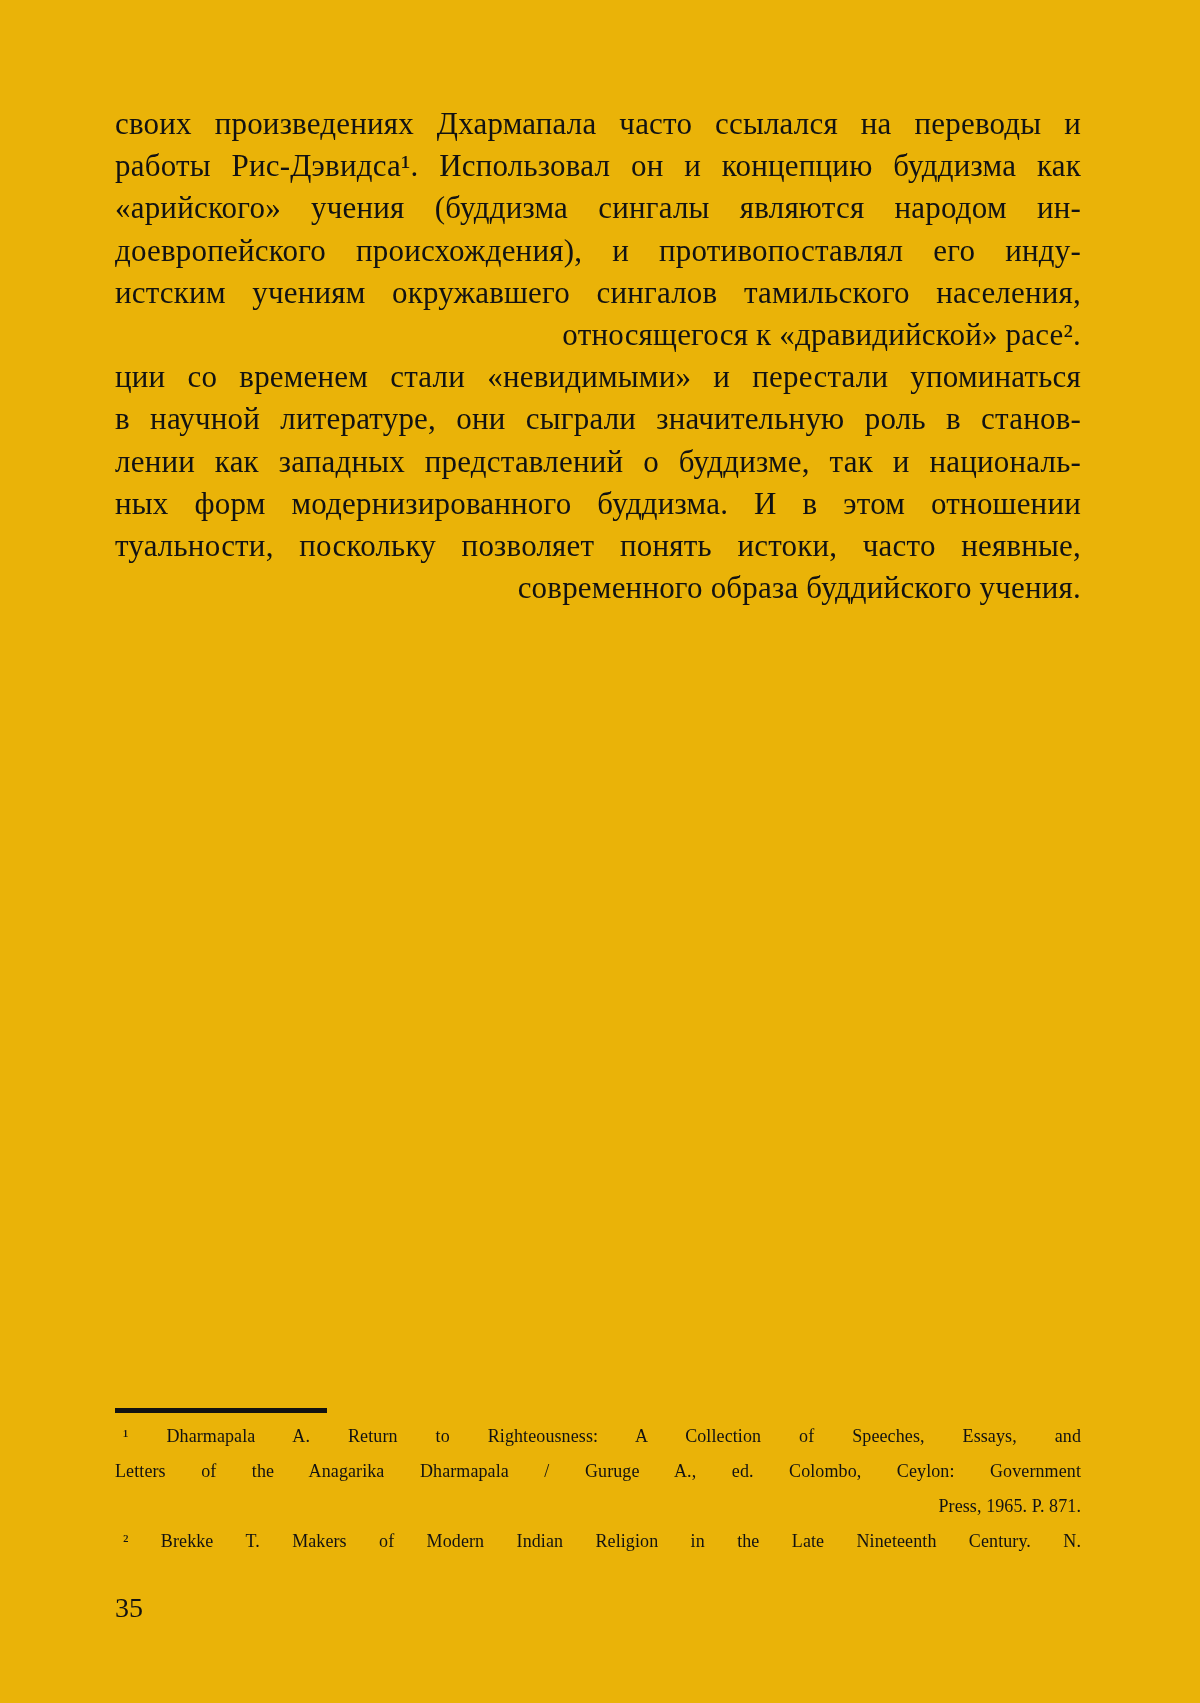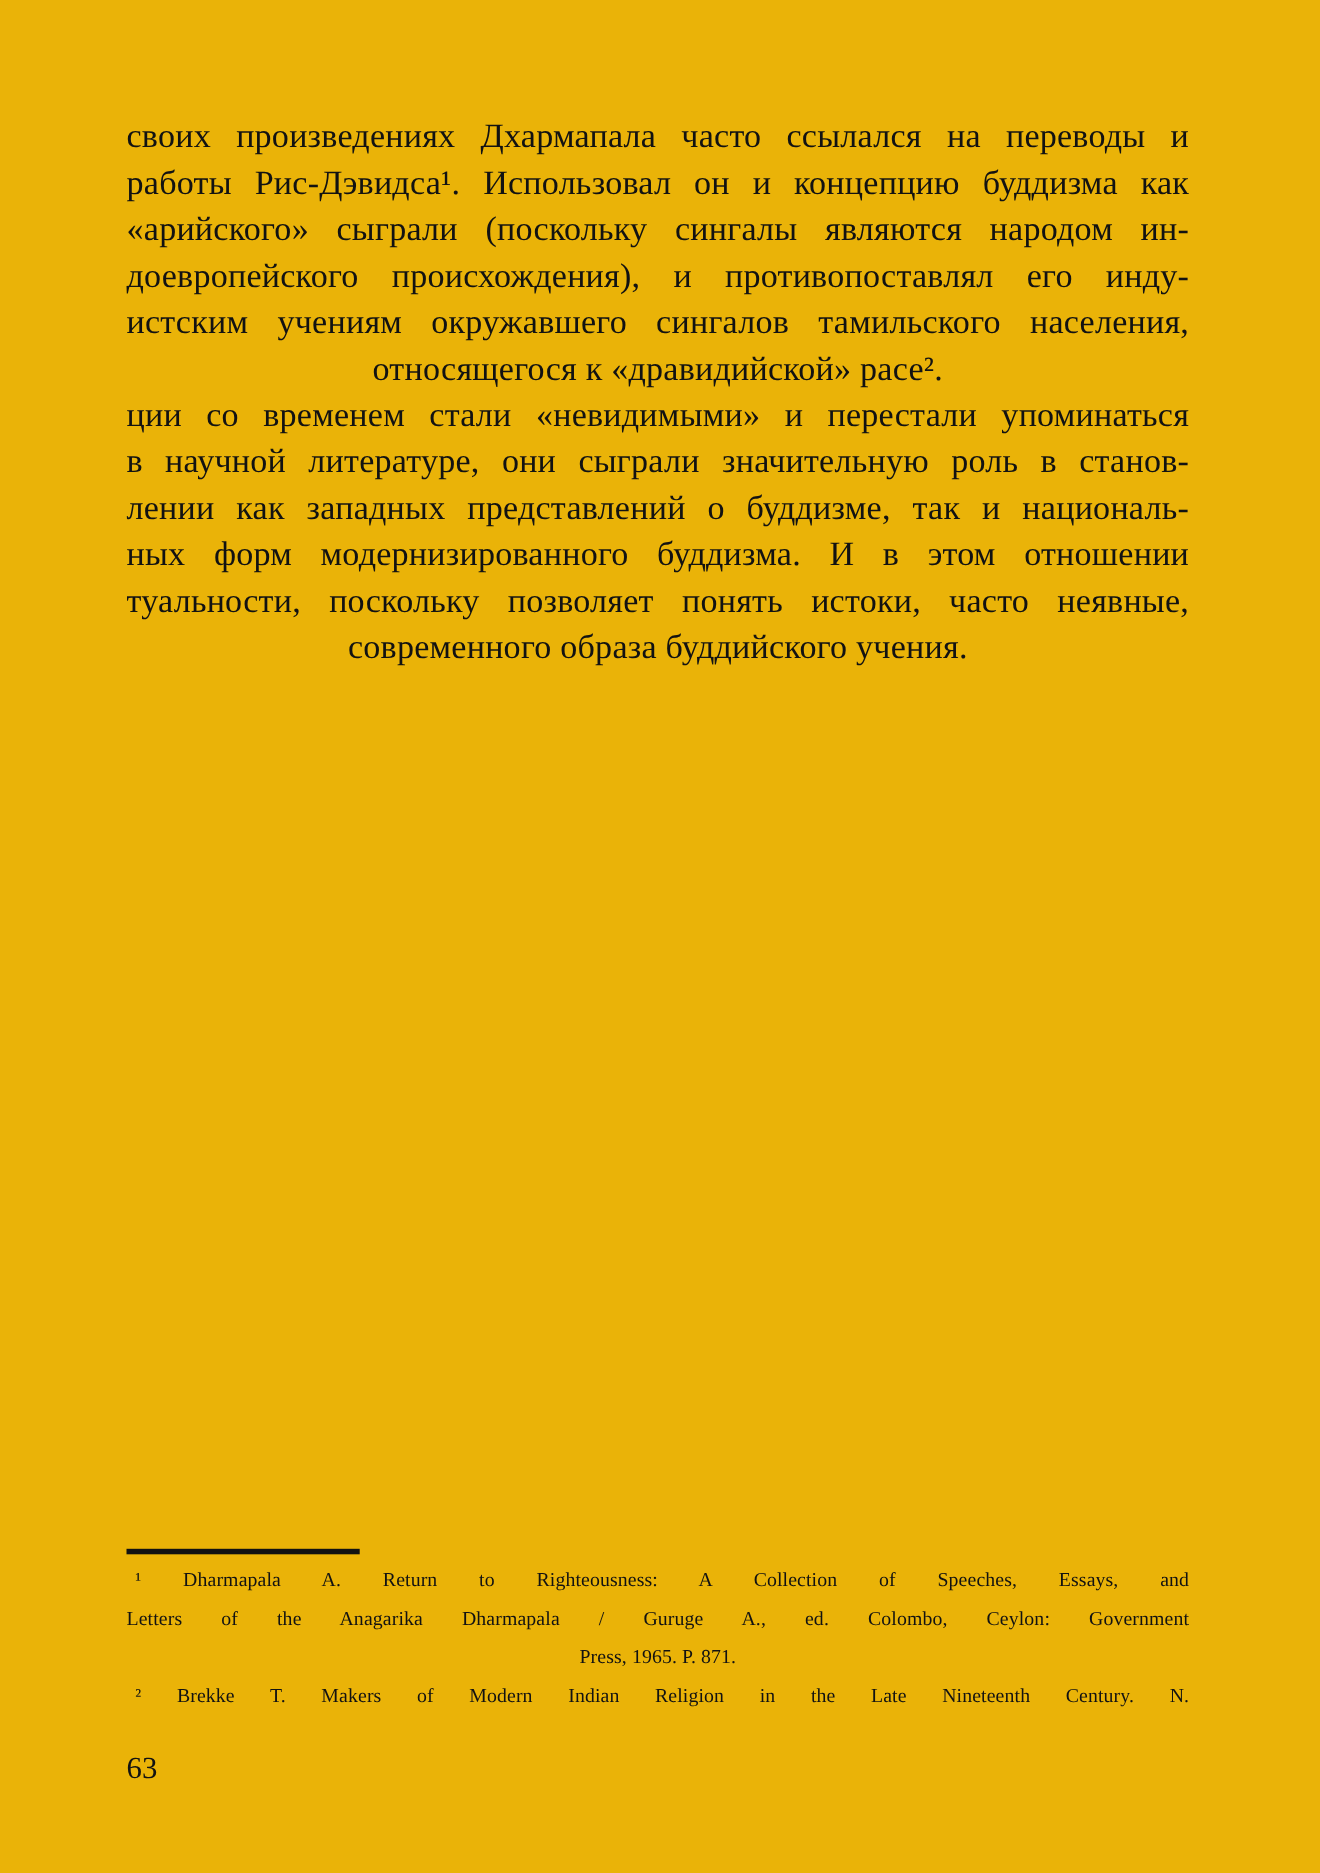--- a/index.html
+++ b/index.html
@@ -29,21 +29,21 @@
     letter-spacing: 0.2px;
   }
   .tline {
     width: 100%;
   }
   .tline.just {
     text-align: justify;
     text-align-last: justify;
   }
   .tline.lastline {
-    text-align: center;
+    text-align: right;
   }
   .main-text .tline.indent {
     text-indent: 50px;
   }
   .footnote-rule {
     position: absolute;
     left: 115px;
     top: 1408px;
     width: 212px;
     height: 5px;
@@ -71,21 +71,21 @@
 </style>
 </head>
 <body>
 
 <div class="page">
 
   <div class="main-text">
     <div>
         <div class="tline just">своих произведениях Дхармапала часто ссылался на переводы и</div>
         <div class="tline just">работы Рис-Дэвидса¹. Использовал он и концепцию буддизма как</div>
-        <div class="tline just">«арийского» сыграли (поскольку сингалы являются народом ин-</div>
+        <div class="tline just">«арийского» учения (буддизма сингалы являются народом ин-</div>
         <div class="tline just">доевропейского происхождения), и противопоставлял его инду-</div>
         <div class="tline just">истским учениям окружавшего сингалов тамильского населения,</div>
         <div class="tline lastline">относящегося к «дравидийской» расе².</div>
       </div>
     <div>
         <div class="tline just">ции со временем стали «невидимыми» и перестали упоминаться</div>
         <div class="tline just">в научной литературе, они сыграли значительную роль в станов-</div>
         <div class="tline just">лении как западных представлений о буддизме, так и националь-</div>
         <div class="tline just">ных форм модернизированного буддизма. И в этом отношении</div>
         <div class="tline just">туальности, поскольку позволяет понять истоки, часто неявные,</div>
@@ -99,15 +99,15 @@
     <div>
         <div class="tline just indent">¹  Dharmapala A. Return to Righteousness: A Collection of Speeches, Essays, and</div>
         <div class="tline just">Letters of the Anagarika Dharmapala / Guruge A., ed. Colombo, Ceylon: Government</div>
         <div class="tline lastline">Press, 1965. P. 871.</div>
       </div>
     <div>
         <div class="tline just indent">²  Brekke T. Makers of Modern Indian Religion in the Late Nineteenth Century. N.</div>
       </div>
   </div>
 
-  <div class="page-number">63</div>
+  <div class="page-number">35</div>
 
 </div>
 
 </body></html>

